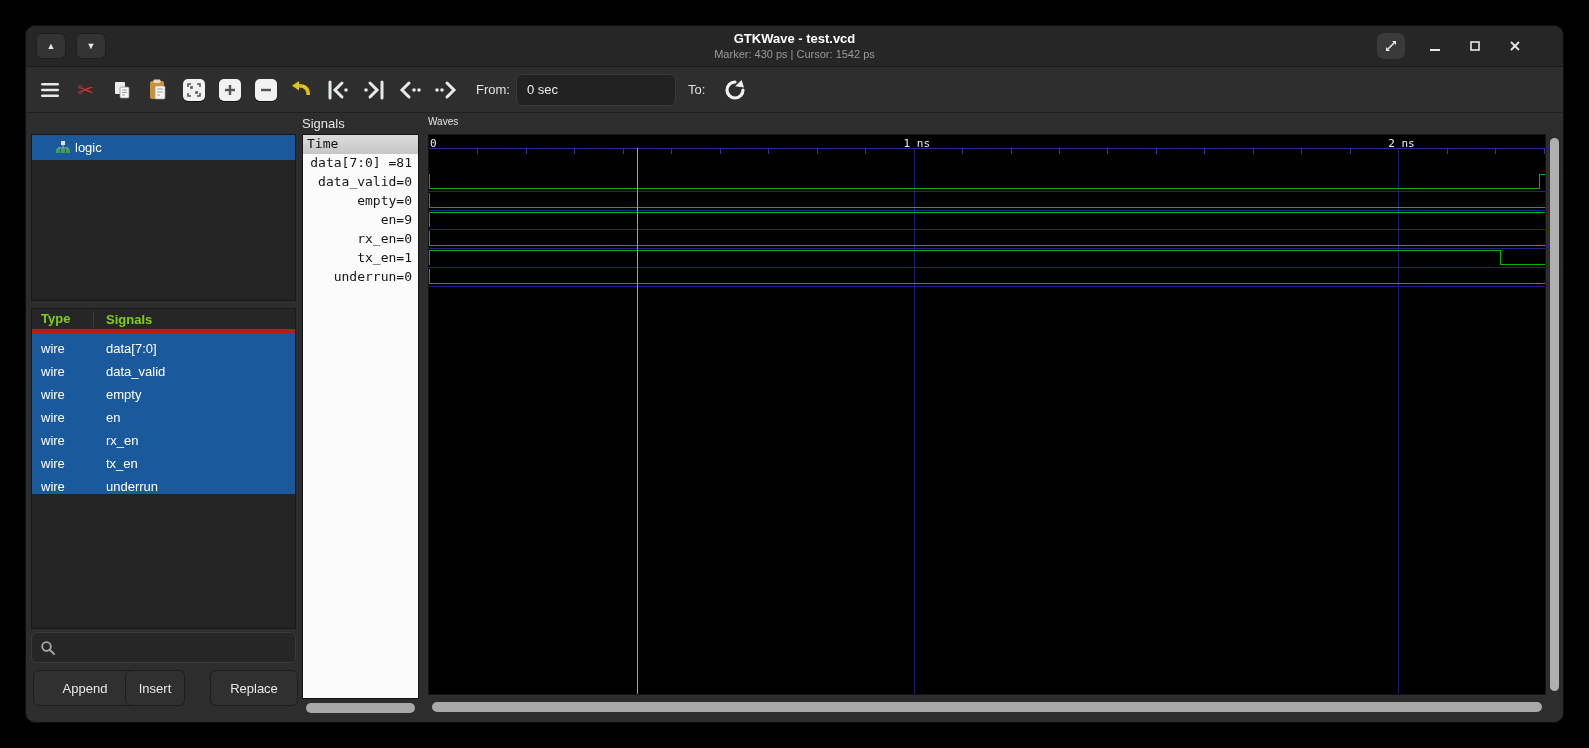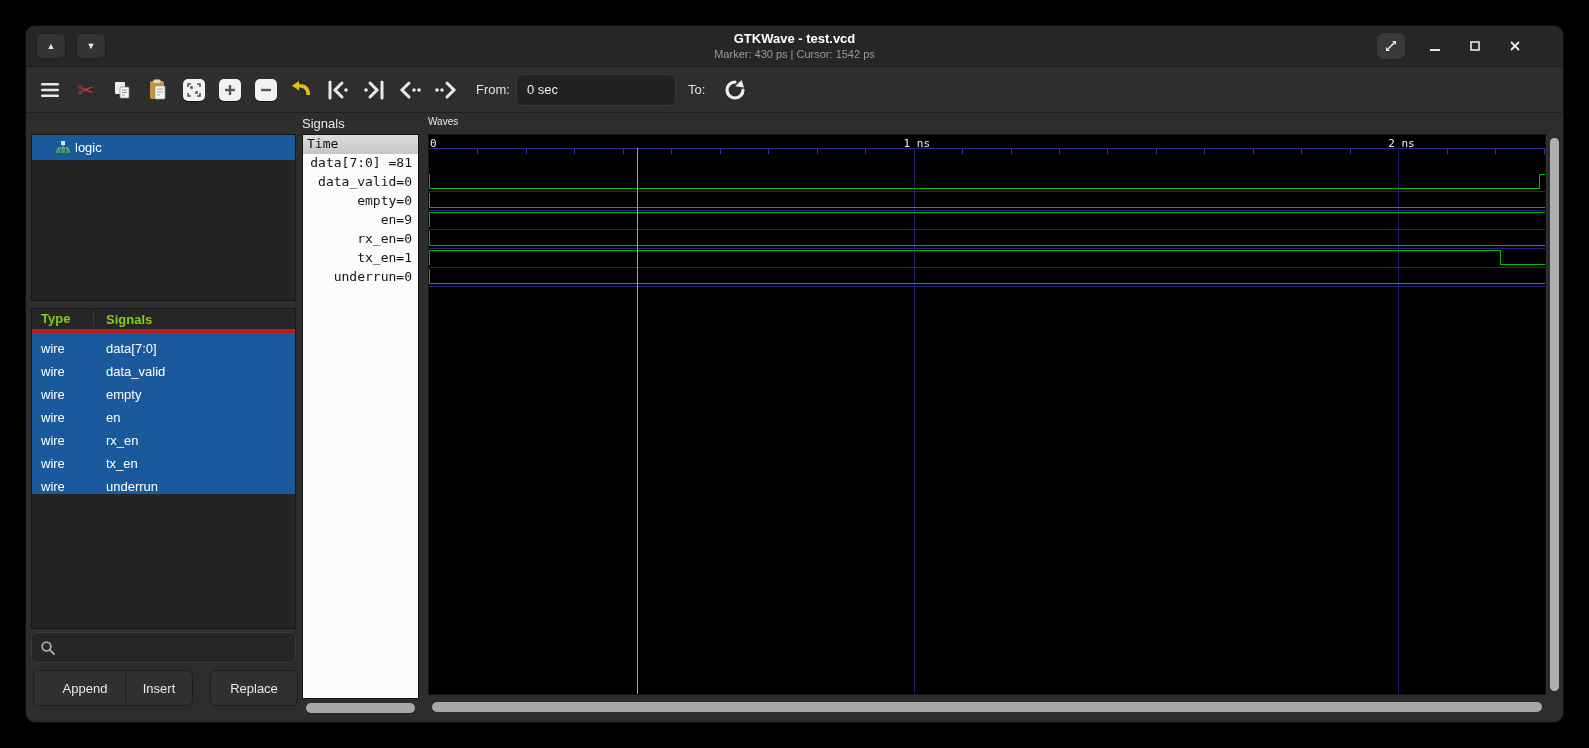--- a/index.html
+++ b/index.html
@@ -317,21 +317,21 @@
 
   <div class="search-box">
     <svg width="16" height="16" viewBox="0 0 16 16">
       <circle cx="6.5" cy="6.5" r="4.3" stroke="#a8a8a8" stroke-width="1.8" fill="none"></circle>
       <line x1="10" y1="10" x2="14" y2="14" stroke="#a8a8a8" stroke-width="1.8" stroke-linecap="round"></line>
     </svg>
   </div>
 
   <div class="btn-row">
     <div class="gbtn" style="left:2px; width:104px;">Append</div>
-    <div class="gbtn" style="left:94px; width:68px;">Insert</div>
+    <div class="gbtn" style="left:94px; width:60px;">Insert</div>
     <div class="gbtn" style="left:179px; width:88px;">Replace</div>
   </div>
 
   <div class="signals-label">Signals</div>
   <div class="names-panel">
     <div class="time-hdr">Time</div>
     <div id="name-rows">
         <div class="name-row">data[7:0] =81</div>
         <div class="name-row">data_valid=0</div>
         <div class="name-row">empty=0</div>

